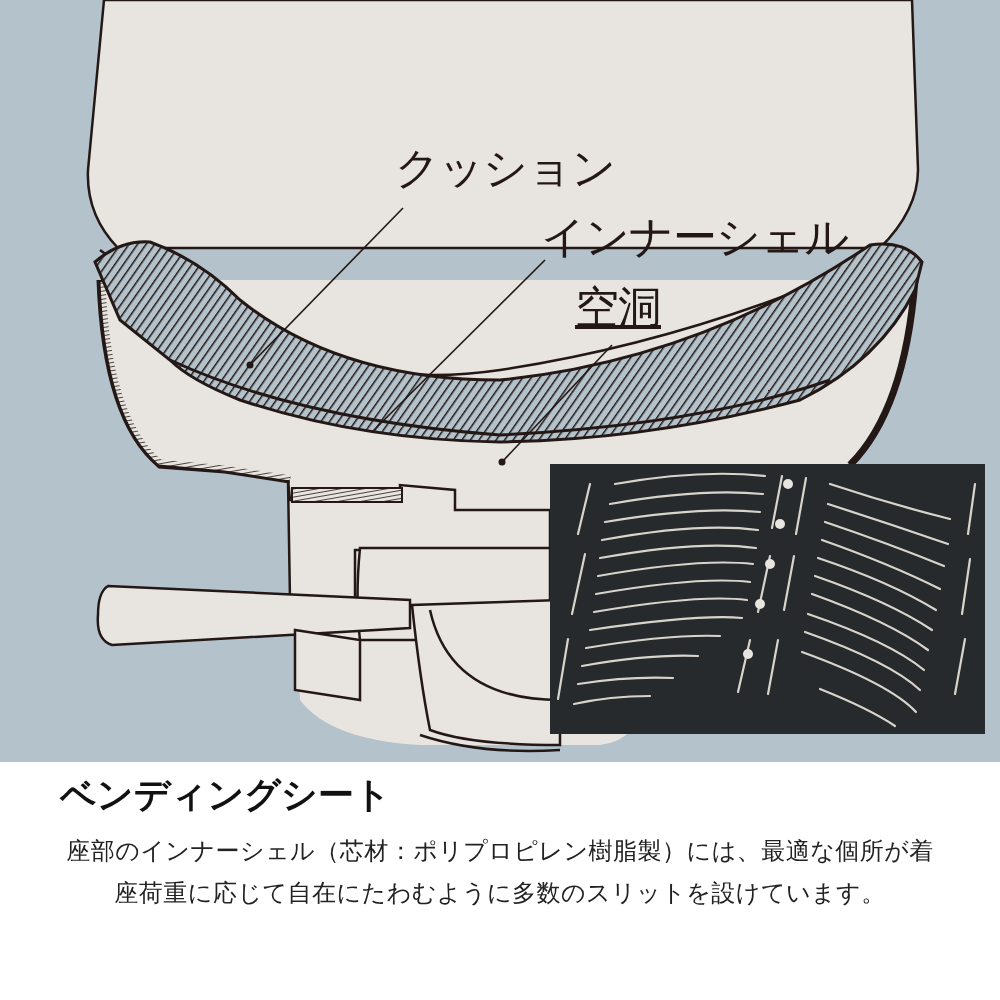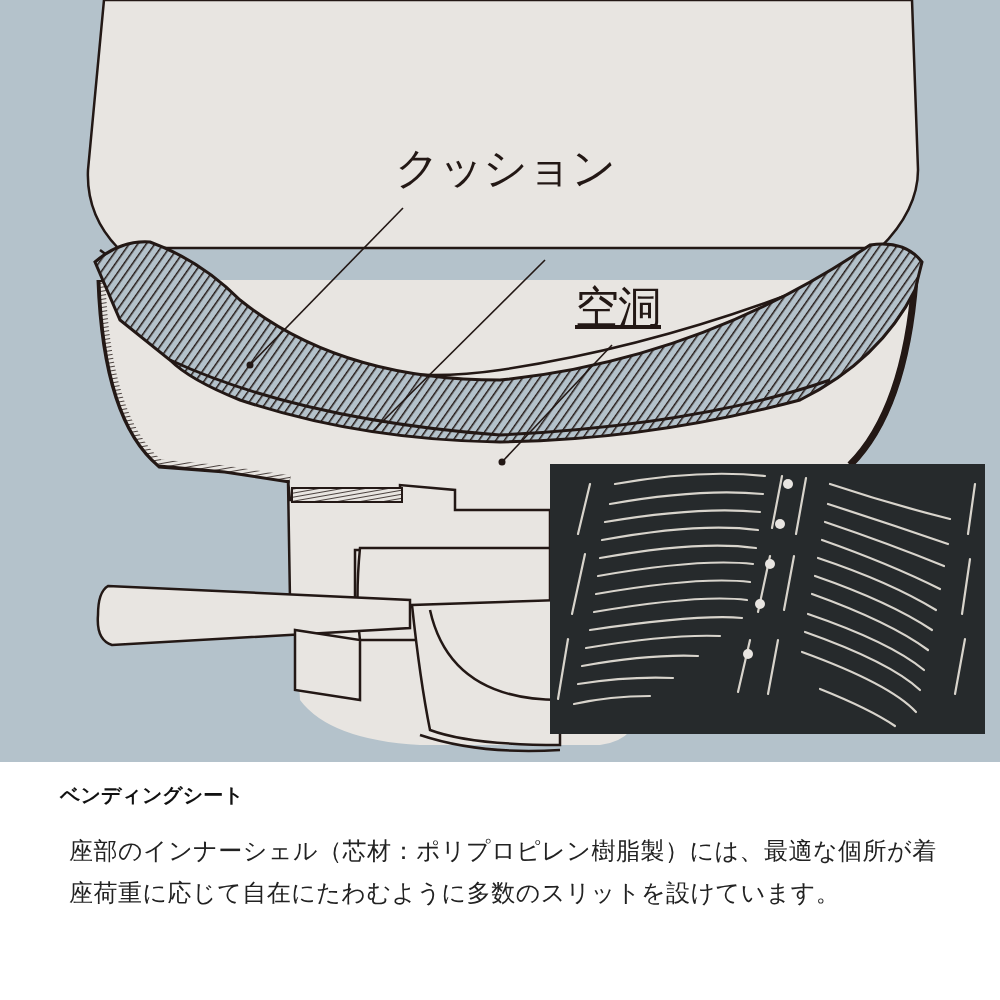--- a/index.html
+++ b/index.html
@@ -19,26 +19,26 @@
   }
   .label-cushion { left: 395px; top: 146px; }
   .label-inner-shell { left: 541px; top: 215px; }
   .label-cavity { left: 575px; top: 285px; text-decoration: underline; }
   .photo-inset {
     position: absolute; left: 550px; top: 464px; width: 435px; height: 270px;
     background: #262a2c; overflow: hidden;
   }
   .caption { position: absolute; left: 60px; top: 772px; width: 900px; }
   .caption-title {
-    font-size: 20px; font-weight: 700; color: #111; margin: 0;
+    font-size: 36px; font-weight: 700; color: #111; margin: 0;
     line-height: 46px; letter-spacing: 0px;
   }
   .caption-body {
-    margin: 12px 0 0 9px; font-size: 24px; color: #222; line-height: 42px;
-    width: 880px; letter-spacing: 0.5px;
+    margin: 12px 0 0 0; font-size: 24px; color: #222; line-height: 42px;
+    width: 880px; letter-spacing: 0.5px; text-align: center;
   }
 </style>
 </head>
 <body>
 
 <div class="illustration">
   <svg class="drawing" width="1000" height="762" viewBox="0 0 1000 762">
     <defs>
       <pattern id="hatch" patternUnits="userSpaceOnUse" width="7" height="7" patternTransform="rotate(35)">
         <rect width="7" height="7" fill="#b4c2cb"></rect>
@@ -75,20 +75,21 @@
     <path d="M420 735 Q480 755 560 750" fill="none" stroke="#231815" stroke-width="2.5"></path>
 
     <line x1="403" y1="208" x2="250" y2="365" stroke="#231815" stroke-width="1.6"></line>
     <circle cx="250" cy="365" r="3.5" fill="#231815"></circle>
     <line x1="545" y1="260" x2="372" y2="432" stroke="#231815" stroke-width="1.6"></line>
     <line x1="612" y1="345" x2="502" y2="462" stroke="#231815" stroke-width="1.6"></line>
     <circle cx="502" cy="462" r="3.5" fill="#231815"></circle>
   </svg>
 
   <div class="label label-cushion">クッション</div>
+  <div class="label label-inner-shell">インナーシェル</div>
   <div class="label label-cavity">空洞</div>
 
   <div class="photo-inset">
     <svg width="435" height="270" viewBox="0 0 435 270">
       <g stroke="#d8d4cc" stroke-width="2.2" fill="none" stroke-linecap="round">
 
         <path d="M65 20 Q150 5 215 12"></path>
         <path d="M60 40 Q150 24 213 30"></path>
         <path d="M55 58 Q150 42 210 48"></path>
         <path d="M52 76 Q150 58 208 66"></path>

